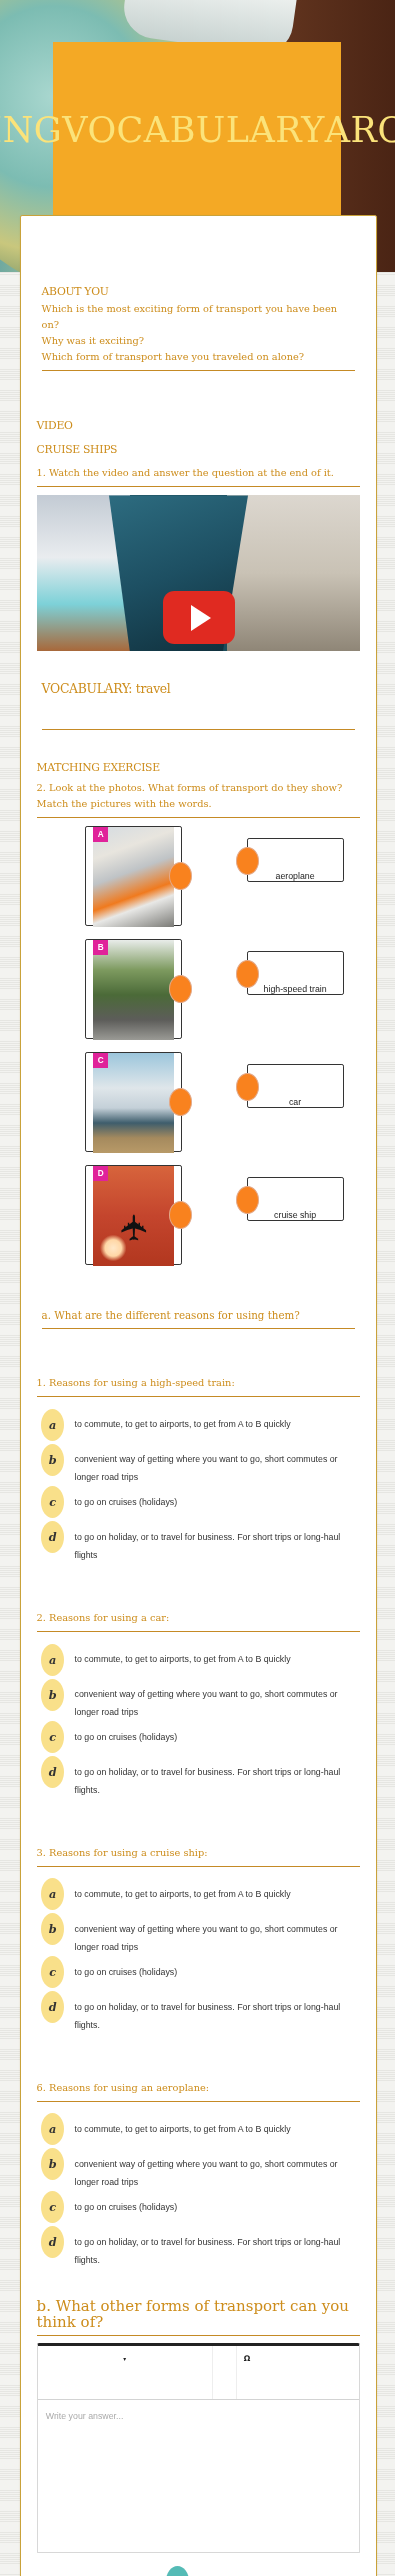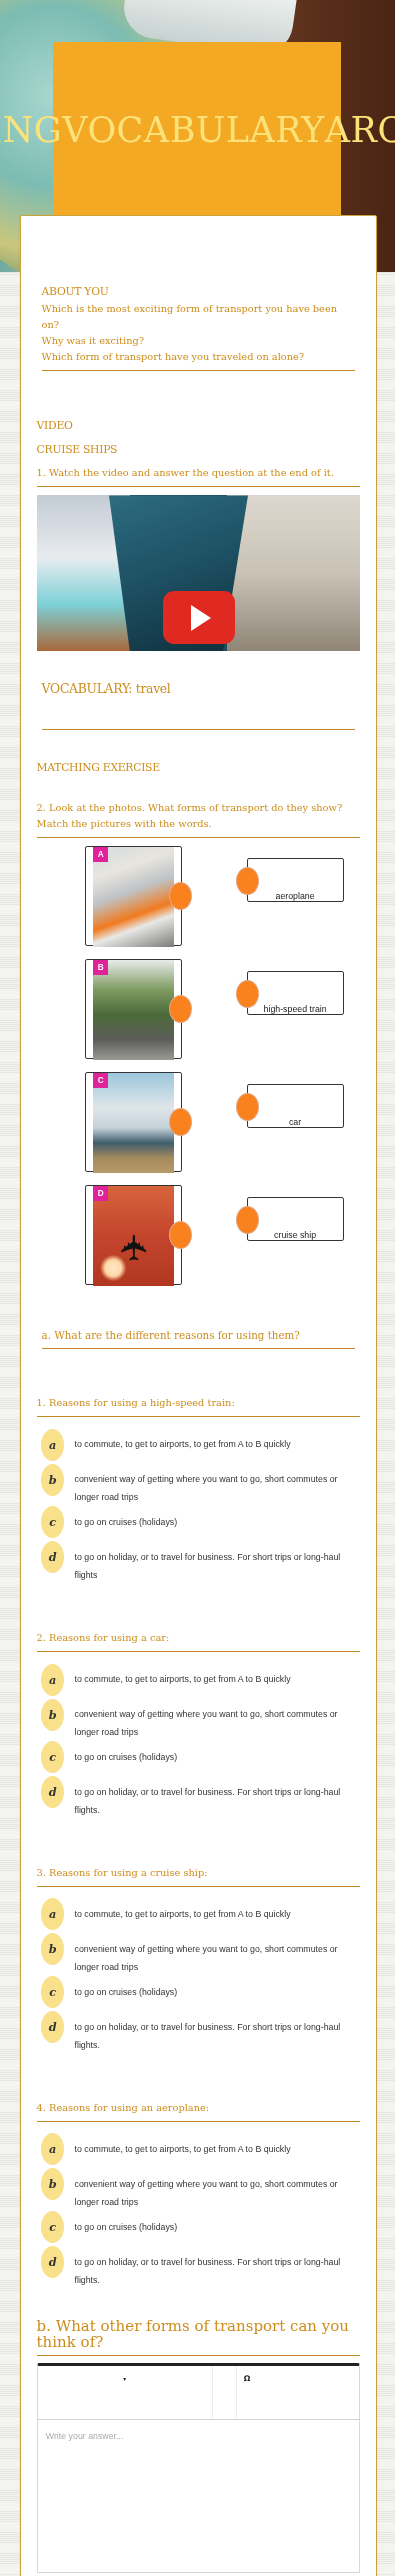--- a/index.html
+++ b/index.html
@@ -159,21 +159,21 @@
 
   <section class="sec-narrow">
     <div class="serif cap" style="font-size:12.4px">VOCABULARY: travel</div>
     <div style="height:26px"></div>
     <div class="rule"></div>
   </section>
   <div class="gap-m"></div>
 
   <section class="sec-wide">
     <div class="serif cap">MATCHING EXERCISE</div>
-    <div class="serif q" style="margin-top:23px">2. Look at the photos. What forms of transport do they show? Match the pictures with the words.</div>
+    <div class="serif q" style="margin-top:3px">2. Look at the photos. What forms of transport do they show? Match the pictures with the words.</div>
     <div class="rule"></div>
     <div class="match">
       <div class="match-row">
         <div class="photo-card">
           <div class="img img-train"></div>
           <div class="tag">A</div>
           <div class="dot"></div>
         </div>
         <div class="word-card">
           <div class="dot"></div>
@@ -289,21 +289,21 @@
         </div>
       <div class="opt">
           <div class="opt-badge">d</div>
           <div class="opt-text">to go on holiday, or to travel for business. For short trips or long-haul flights.</div>
         </div>
     </div>
   </section>
   <div class="gap-l"></div>
 
   <section class="sec-wide">
-    <div class="serif q">4. Reasons for using an aeroplane:</div>
+    <div class="serif q">6. Reasons for using an aeroplane:</div>
     <div class="rule"></div>
     <div class="opts">
       <div class="opt">
           <div class="opt-badge">a</div>
           <div class="opt-text">to commute, to get to airports, to get from A to B quickly</div>
         </div>
       <div class="opt">
           <div class="opt-badge">b</div>
           <div class="opt-text">convenient way of getting where you want to go, short commutes or longer road trips</div>
         </div>

